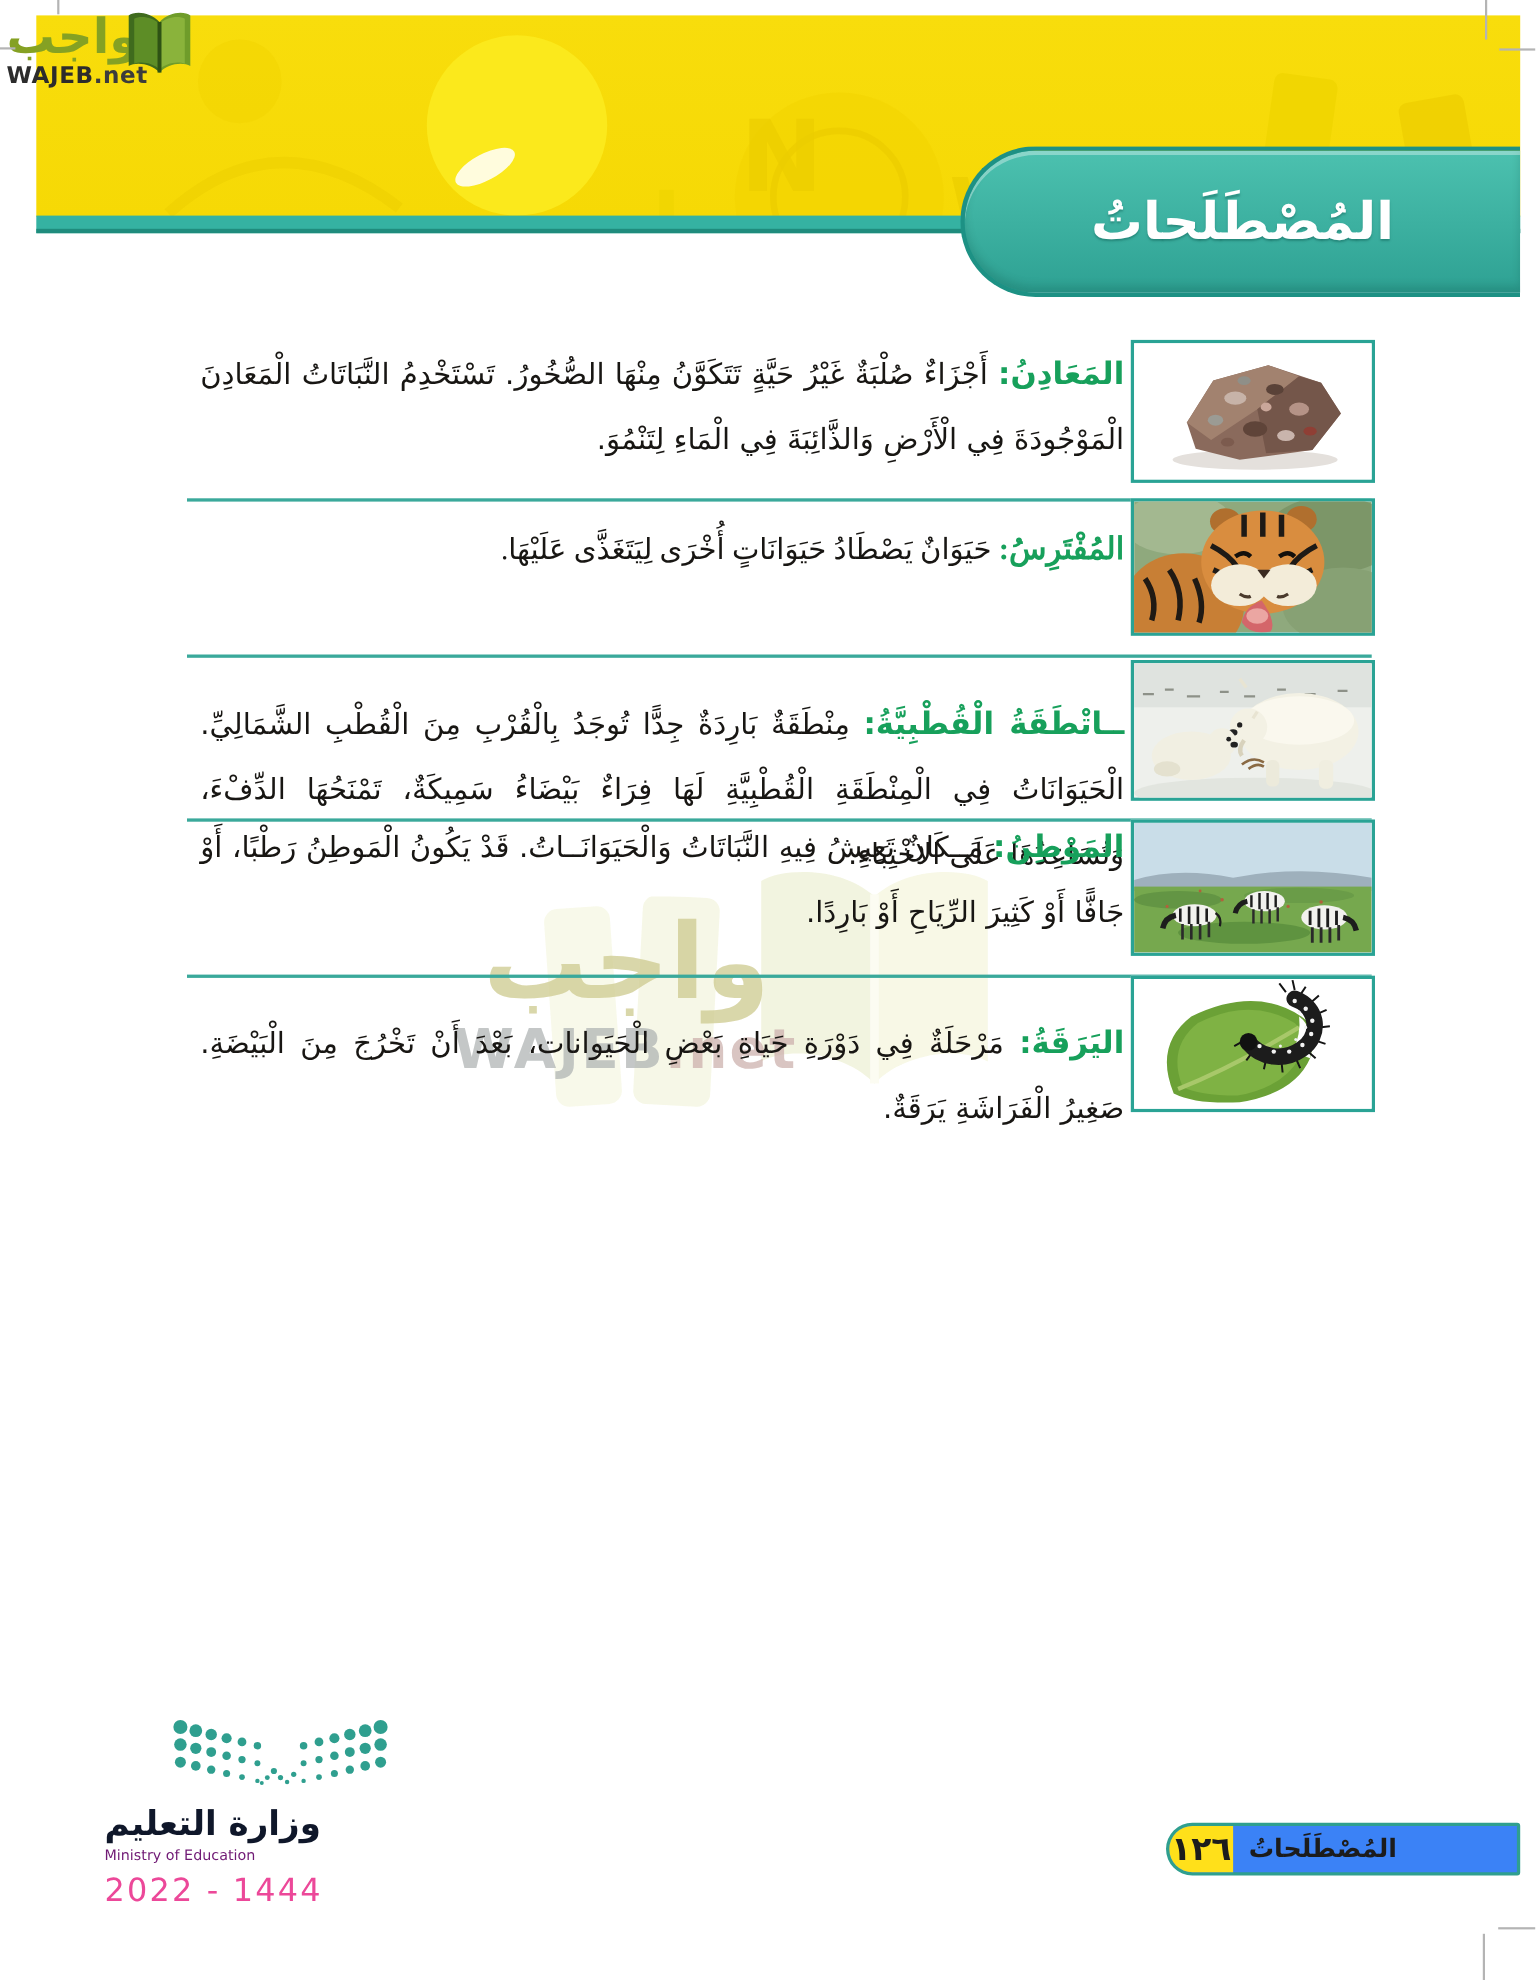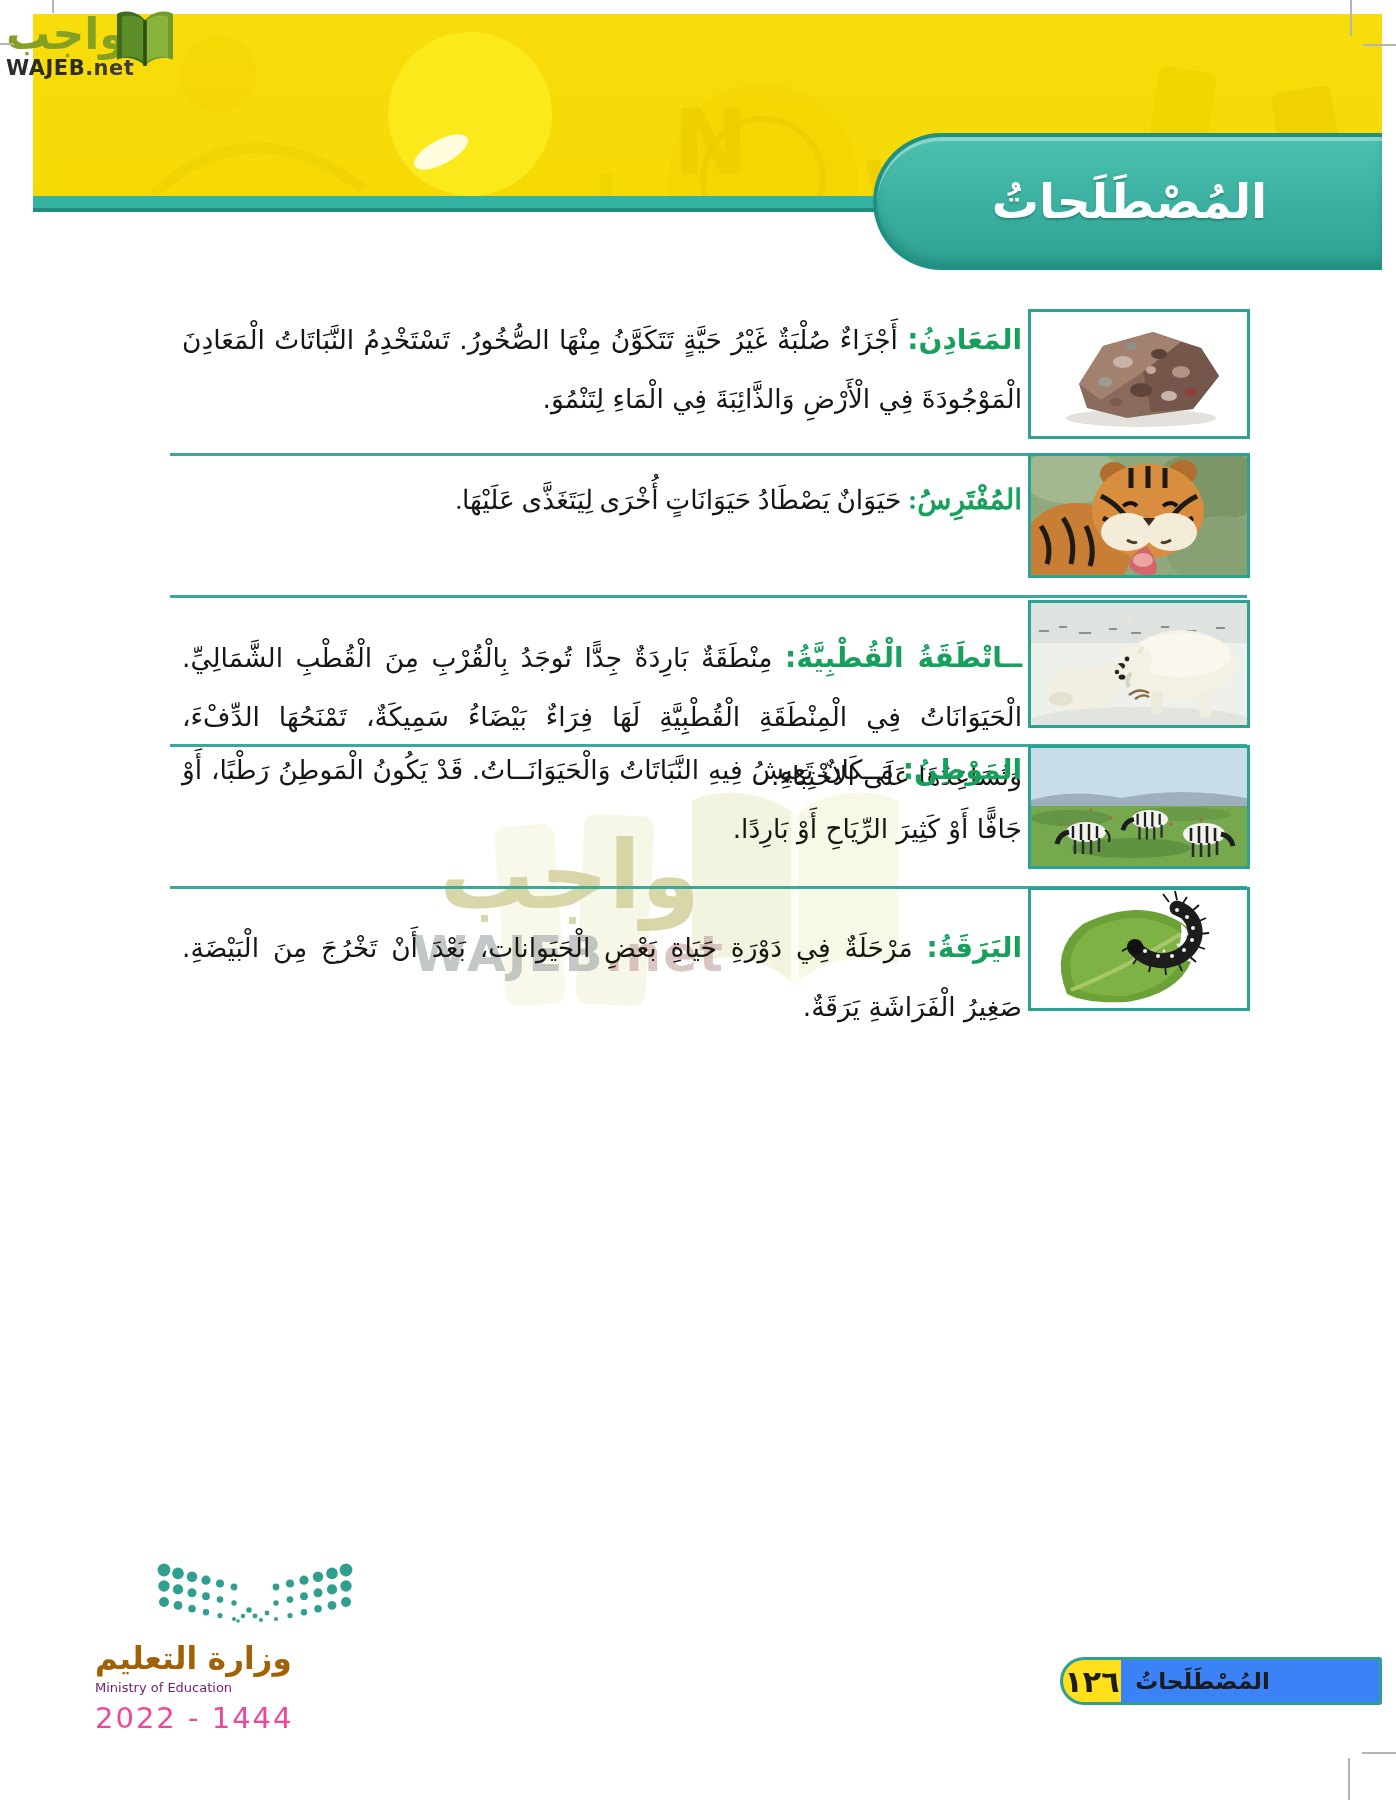--- a/index.html
+++ b/index.html
@@ -35,21 +35,21 @@
   
   #watermark{position:absolute;left:430px;top:735px;width:480px;height:260px;z-index:1;opacity:.85;}
   #watermark .wm-ar{position:absolute;right:210px;top:95px;font-size:95px;font-weight:bold;
       color:#c9c583;opacity:.8;direction:rtl;line-height:90px;}
   #watermark .wm-en{position:absolute;right:185px;top:190px;font-size:50px;font-weight:bold;
       color:#a3a8a8;opacity:.75;letter-spacing:2px;}
   #watermark .wm-en .tld{color:#c4a4a0;}
   #watermark svg{position:absolute;}
   
   #ministry{position:absolute;left:95px;top:1560px;width:280px;}
-  #ministry .ar{color:#a16207;font-size:31px;font-weight:bold;direction:rtl;text-align:left;
+  #ministry .ar{color:#0f172a;font-size:31px;font-weight:bold;direction:rtl;text-align:left;
       margin-top:10px;letter-spacing:1px;}
   #ministry .en{color:#701a75;font-size:13px;margin-top:4px;}
   #ministry .yr{color:#ec4899;font-size:29px;margin-top:6px;letter-spacing:2px;}
   #footer-pill{position:absolute;left:1060px;top:1657px;width:322px;height:48px;
       background:#3b82f6;border:3px solid #2f9f8f;border-radius:26px 3px 3px 26px;
       box-sizing:border-box;display:flex;align-items:center;}
   #page-num{width:58px;height:100%;background:#ffe01a;border-radius:22px 0 0 22px;
       display:grid;place-items:center;font-size:30px;font-weight:bold;color:#1c1c1c;}
   #footer-label{direction:rtl;font-size:23px;font-weight:bold;color:#1c1c1c;margin-right:95px;
       flex:1;text-align:center;}

